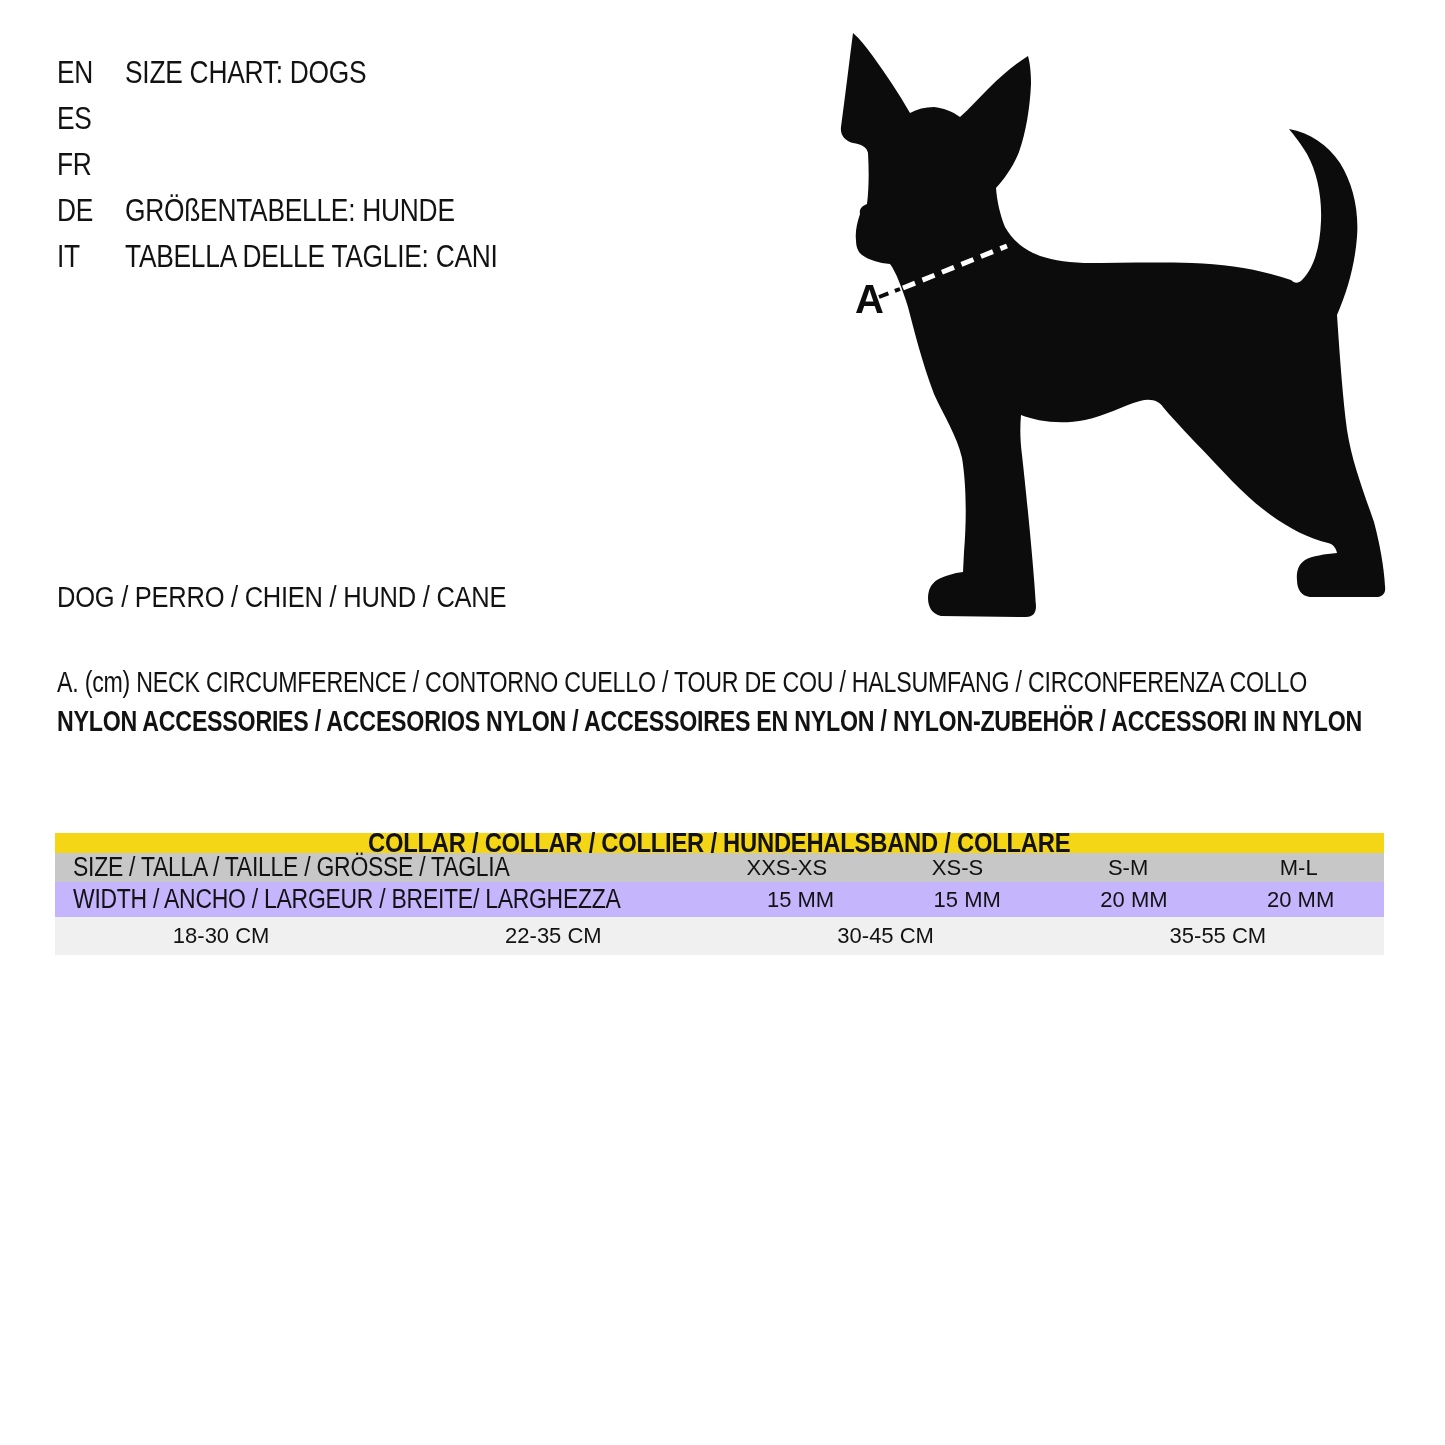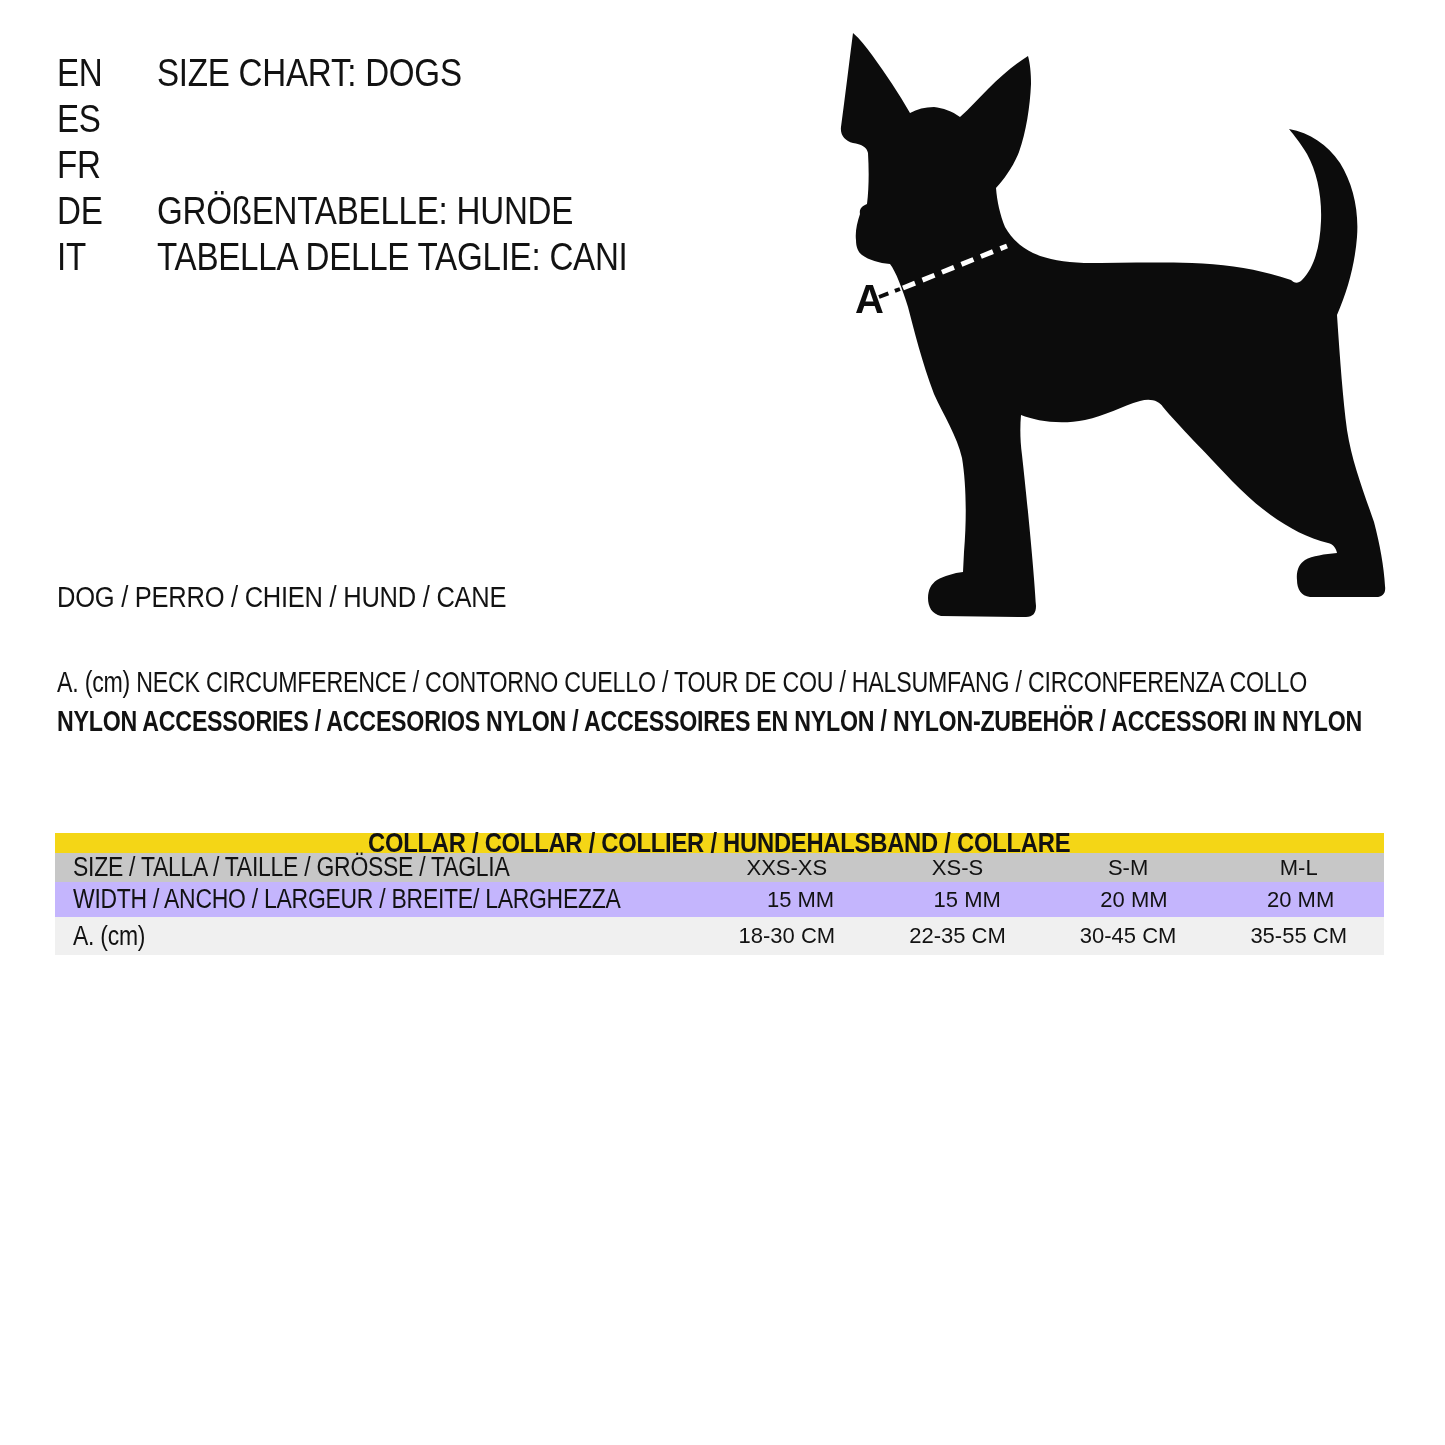--- a/index.html
+++ b/index.html
@@ -7,23 +7,23 @@
   body { font-family:"Liberation Sans","DejaVu Sans",sans-serif; color:#121212; }
   .page { position:relative; width:1445px; height:1445px; background:#ffffff; overflow:hidden; }
 
   
   .cx  { display:inline-block; transform:scaleX(.85); transform-origin:0 50%; white-space:nowrap; letter-spacing:-.3px; }
   .cx80{ display:inline-block; transform:scaleX(.80); transform-origin:0 50%; white-space:nowrap; letter-spacing:-.3px; }
   .cxc { display:inline-block; transform:scaleX(.85); transform-origin:50% 50%; white-space:nowrap; letter-spacing:-.3px; }
 
   
   .lang-list { position:absolute; left:57px; top:50px; }
-  .lang-row  { display:flex; height:46px; align-items:center; font-size:39px; }
+  .lang-row  { display:flex; height:46px; align-items:center; font-size:31px; }
   .lang-code { width:68px; flex:0 0 68px; }
-  .lang-title{ flex:0 0 auto;margin-left:32px; }
+  .lang-title{ flex:0 0 auto; }
 
   
   .dog-figure { position:absolute; left:830px; top:20px; width:570px; height:610px; }
   .dog-figure svg { display:block; width:100%; height:100%; }
   .dog-body { fill:#0c0c0c; }
   .measure-label { font-family:"Liberation Sans","DejaVu Sans",sans-serif; font-size:40px; font-weight:700; fill:#0c0c0c; }
 
   .dog-caption { position:absolute; left:57px; top:580px; font-size:30px; }
 
   .note-measurement { position:absolute; left:57px; top:666px; font-size:29px; }
@@ -158,21 +158,20 @@
 
     <div class="t-row r2">
       <div class="t-label"><span class="cx">WIDTH / ANCHO / LARGEUR / BREITE/ LARGHEZZA</span></div>
       <div class="t-cell">15 MM</div>
       <div class="t-cell">15 MM</div>
       <div class="t-cell">20 MM</div>
       <div class="t-cell">20 MM</div>
     </div>
 
     <div class="t-row r3">
-      <div class="t-label"><span class="cx">A. (cm)</span></div>
       <div class="t-cell">18-30 CM</div>
       <div class="t-cell">22-35 CM</div>
       <div class="t-cell">30-45 CM</div>
       <div class="t-cell">35-55 CM</div>
     </div>
   </div>
 
 </div>
 
 </body></html>

